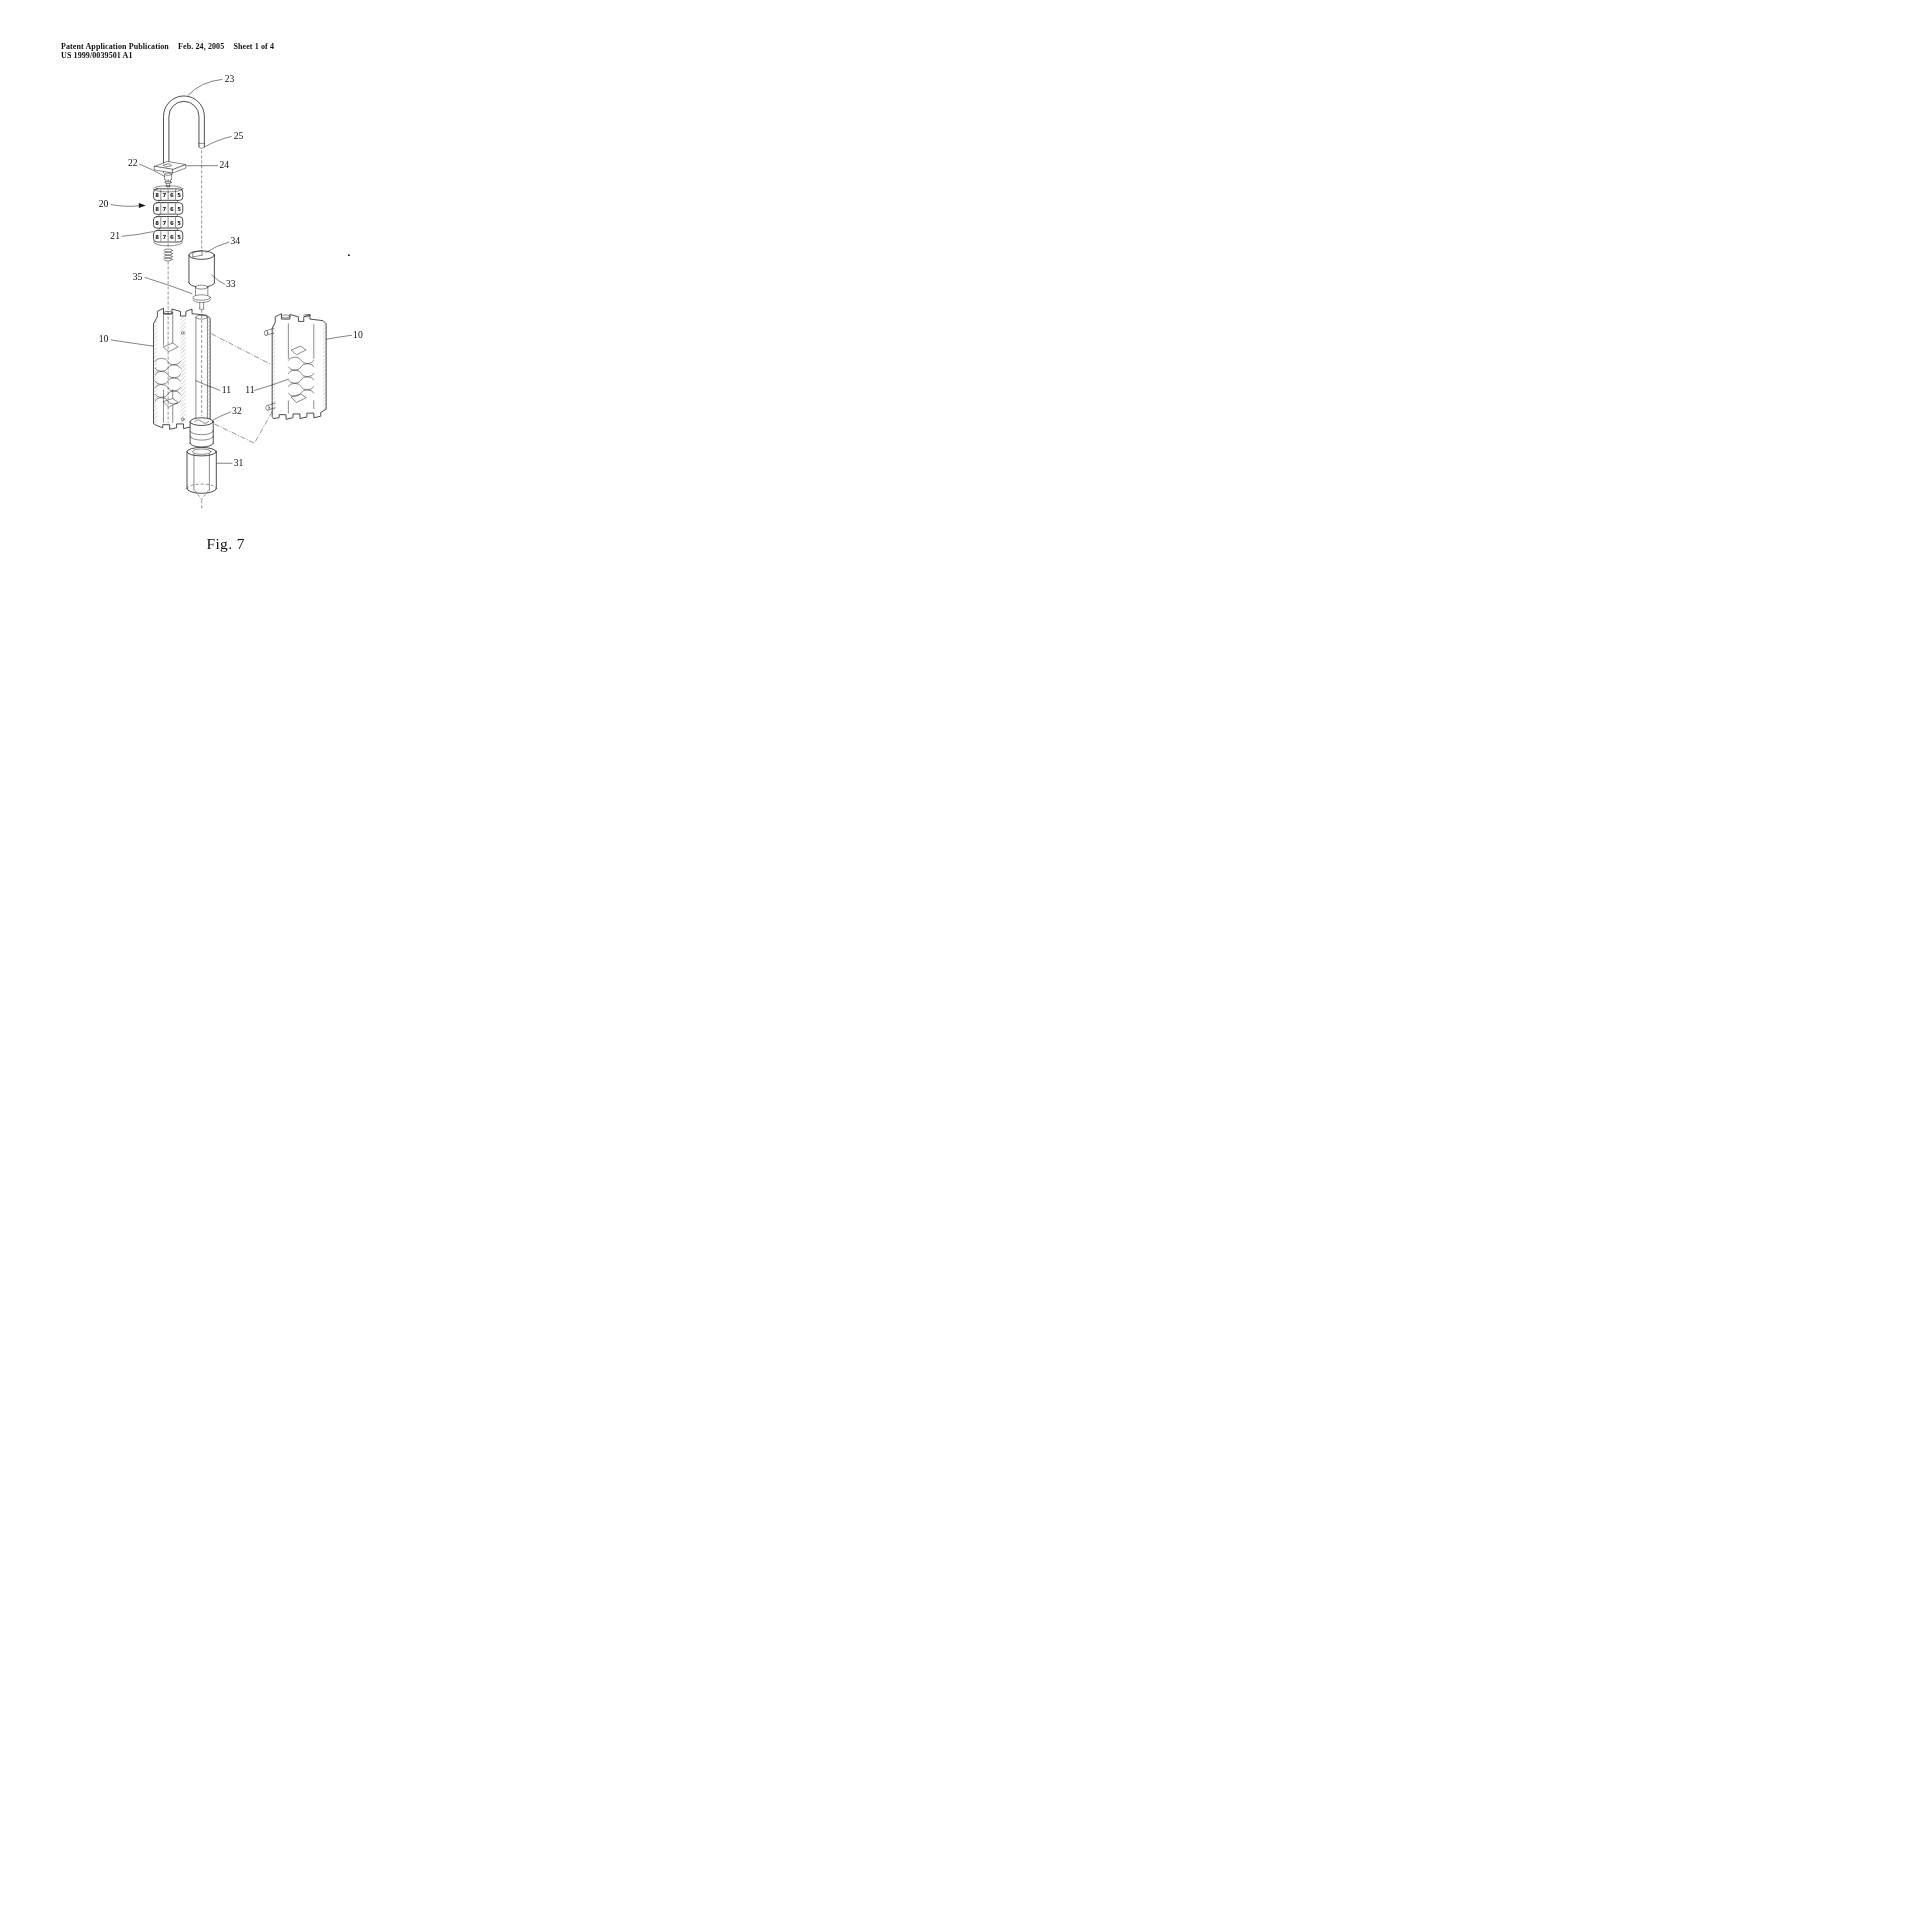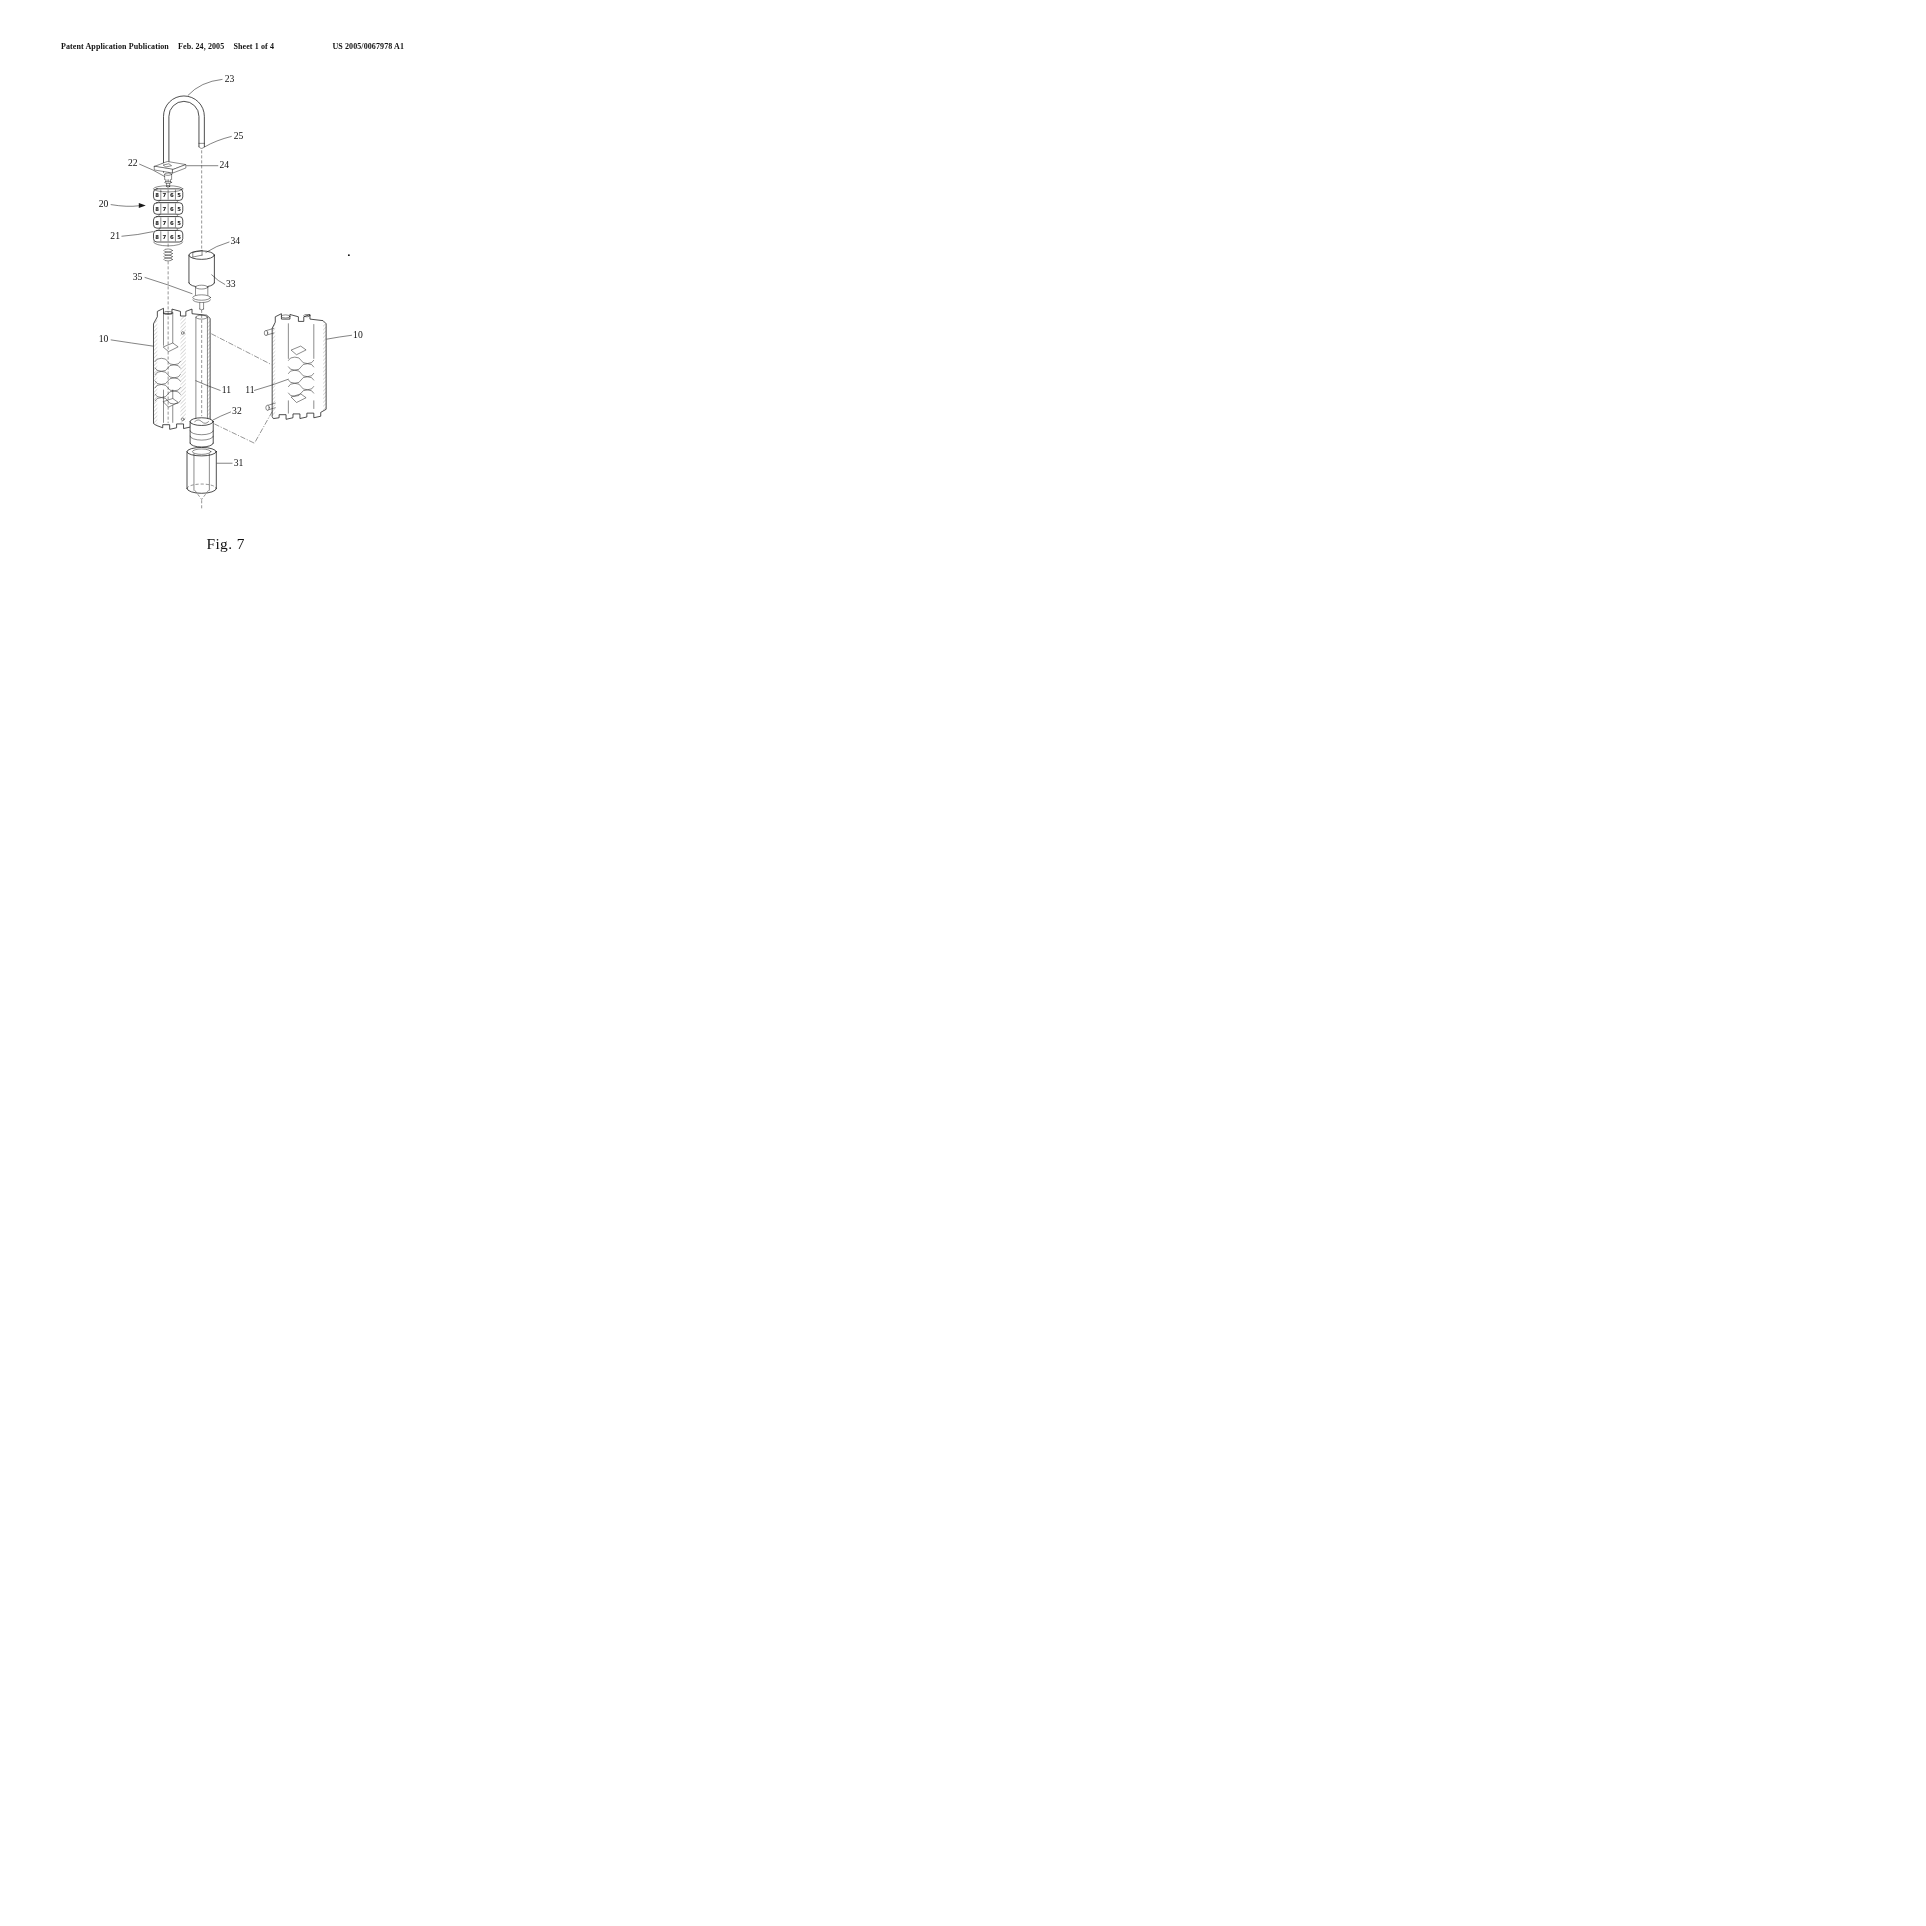--- a/index.html
+++ b/index.html
@@ -7,21 +7,21 @@
     position:relative;
     width:475px;height:612px;
     background:#ffffff;
     font-family:"Liberation Serif", serif;
     color:#111;
     overflow:hidden;
   }
   .header{
     position:absolute;left:61px;right:71px;top:42px;
     display:flex;justify-content:space-between;align-items:baseline;
-    font-weight:bold;font-size:8px;letter-spacing:0.1px;
+    font-weight:bold;font-size:8px;letter-spacing:0.1px;flex-direction:column;
   }
   .header-left{display:flex;gap:9.2px;}
   .figure-caption{
     position:absolute;left:47.5%;top:535px;transform:translateX(-50%);
     font-size:15.4px;letter-spacing:0.4px;font-family:"Liberation Serif",serif;
   }
   svg{position:absolute;left:0;top:0;}
   svg text.ref{
     font-family:"Liberation Serif",serif;
     font-size:25px;fill:#111;
@@ -41,21 +41,21 @@
 <body>
 
 <div class="page">
 
   <div class="header">
     <div class="header-left">
       <span>Patent Application Publication</span>
       <span>Feb. 24, 2005</span>
       <span>Sheet 1 of 4</span>
     </div>
-    <div class="header-right">US 2005/0067978 A1</div>
+    <div class="header-right">US 1999/0039501 A1</div>
   </div>
 
   <svg viewBox="0 0 1232 1588" width="475" height="612">
     <defs>
       <pattern id="hatch" width="7" height="7" patternUnits="userSpaceOnUse" patternTransform="rotate(45)">
         <line x1="0" y1="0" x2="0" y2="7" stroke="#444" stroke-width="1"></line>
       </pattern>
     </defs>
 
     <g>

